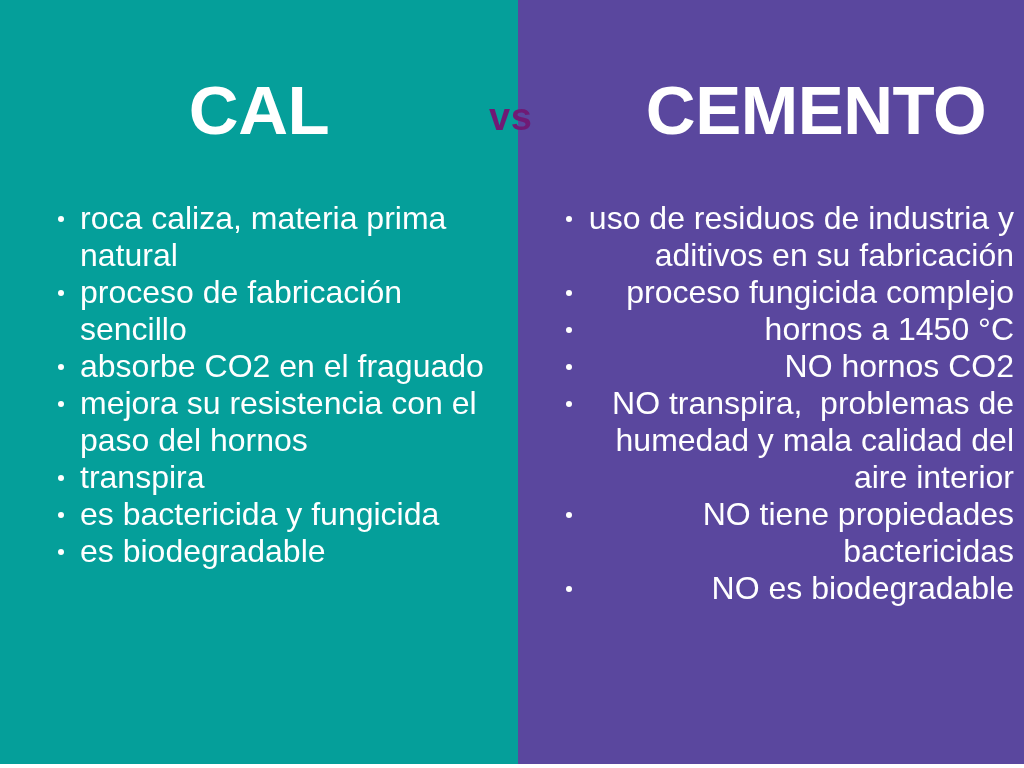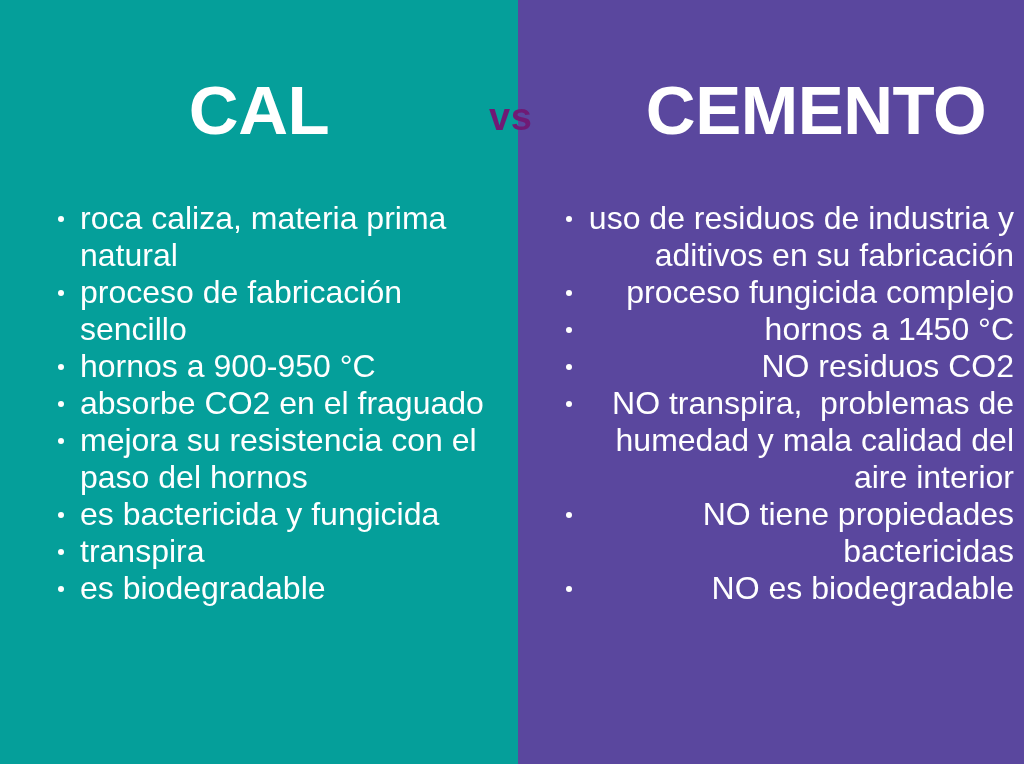--- a/index.html
+++ b/index.html
@@ -106,33 +106,32 @@
 
   <div class="title left">CAL</div>
 
   <div class="title right">CEMENTO</div>
 
   <div class="vs-label">vs</div>
 
   <ul class="bullet-list left">
       <li class="bullet-item">roca caliza, materia prima natural</li>
       <li class="bullet-item">proceso de fabricación sencillo</li>
-      <li class="bullet-item">hornos a 900-950 °C</li>
       <li class="bullet-item">absorbe CO2 en el fraguado</li>
       <li class="bullet-item">mejora su resistencia con el paso del hornos</li>
+      <li class="bullet-item">transpira</li>
       <li class="bullet-item">es bactericida y fungicida</li>
-      <li class="bullet-item">transpira</li>
       <li class="bullet-item">es biodegradable</li>
     </ul>
 
   <ul class="bullet-list right">
       <li class="bullet-item">uso de residuos de industria y aditivos en su fabricación</li>
       <li class="bullet-item">proceso fungicida complejo</li>
       <li class="bullet-item">hornos a 1450 °C</li>
-      <li class="bullet-item"> NO residuos CO2</li>
+      <li class="bullet-item"> NO hornos CO2</li>
       <li class="bullet-item">NO transpira,  problemas de humedad y mala calidad del aire interior</li>
       <li class="bullet-item">NO tiene propiedades bactericidas</li>
       <li class="bullet-item">NO es biodegradable</li>
     </ul>
 
   <div class="bottom-strip"></div>
 
 </div>
 
 </body></html>

